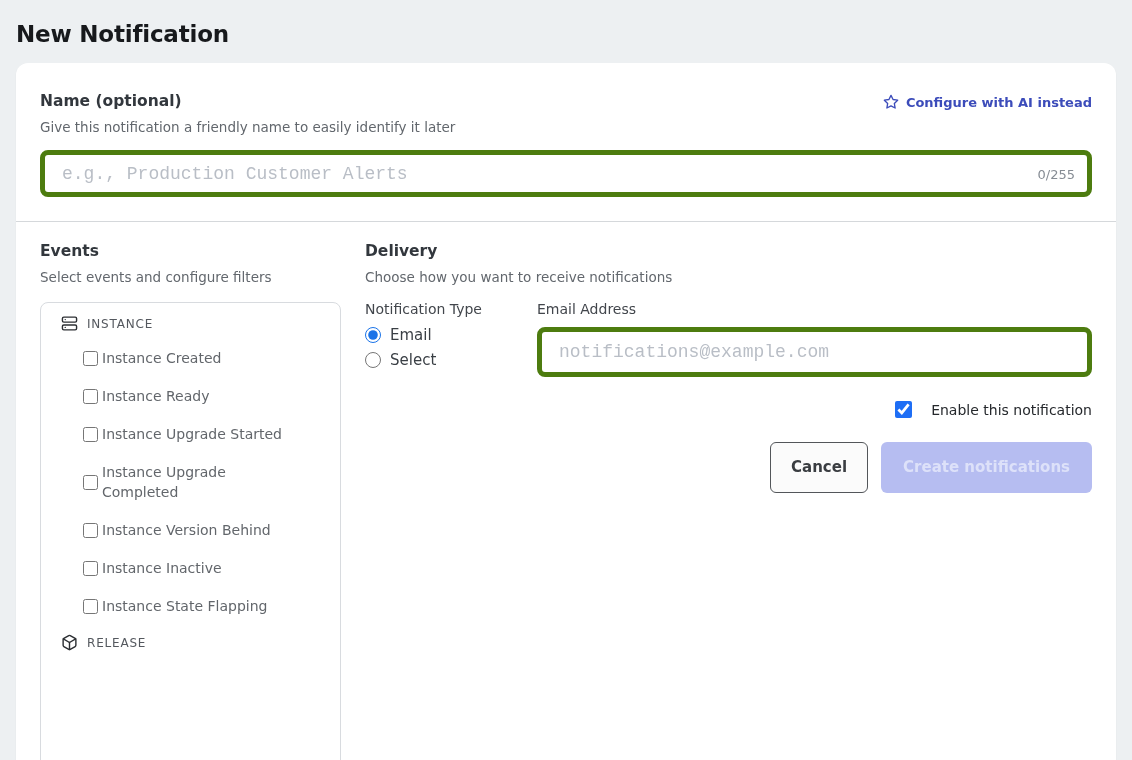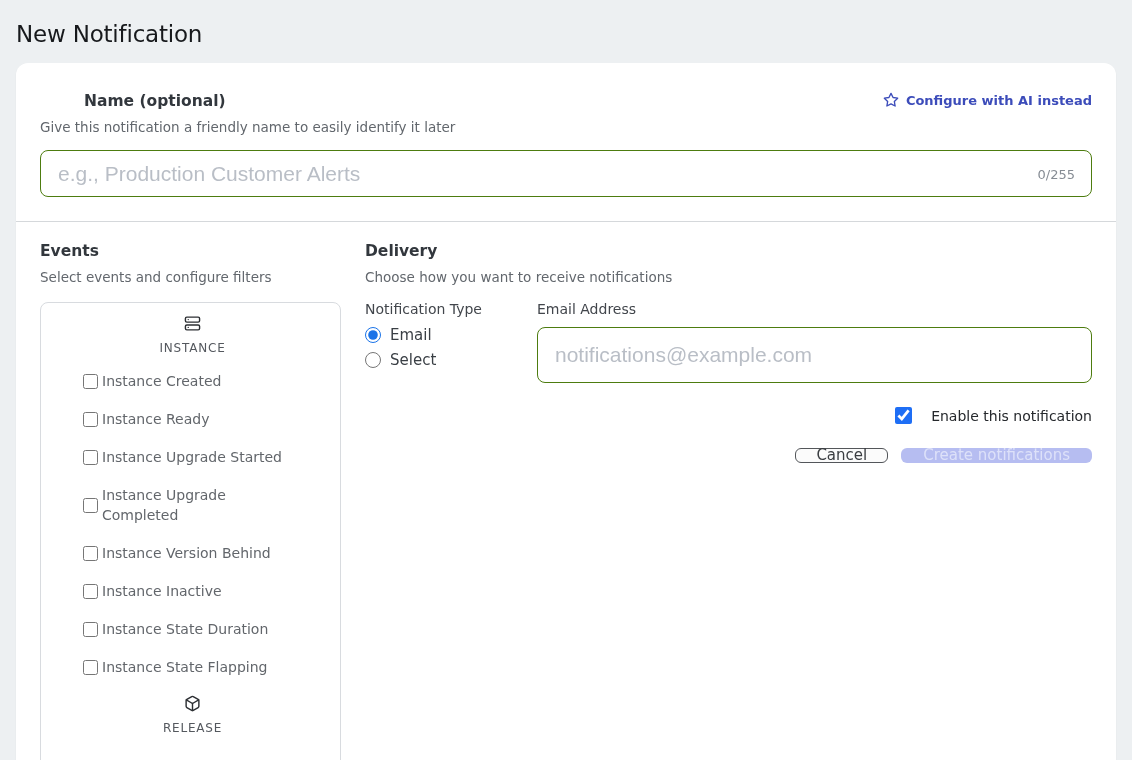--- a/index.html
+++ b/index.html
@@ -6,54 +6,54 @@
   html, body { width: 1132px; height: 760px; overflow: hidden; }
   body {
     font-family: "DejaVu Sans", "Liberation Sans", sans-serif;
     background: #edf0f2;
     color: #32373d;
   }
   .page { width: 1132px; height: 760px; overflow: hidden; position: relative; }
 
   .page-title {
     font-size: 23px;
-    font-weight: 400;
+    font-weight: 700;
     color: #17191c;
     letter-spacing: -0.2px;
     padding: 21px 16px 0 16px;
   }
 
   .card {
     background: #ffffff;
     border-radius: 12px;
     box-shadow: 0 1px 2px rgba(0,0,0,0.05);
     margin: 16px;
     width: 1100px;
     min-height: 900px;
   }
 
   
   .name-section { padding: 29px 24px 24px 24px; }
-  .name-header { display: flex; align-items: flex-start; justify-content: space-between; margin-left: 44px; }
+  .name-header { display: flex; align-items: flex-end; justify-content: space-between; }
   .section-title { font-size: 15.5px; font-weight: 700; color: #32373d; }
   .section-subtitle { font-size: 13.5px; color: #62676d; margin-top: 9px; }
   .ai-link {
     display: flex; align-items: center; gap: 7px;
     color: #3c4cba; font-size: 13px; font-weight: 600;
     cursor: pointer; white-space: nowrap;
   }
   .ai-link svg { display: block; }
 
   .input-wrap { position: relative; margin-top: 15px; }
   .text-input {
     width: 100%; height: 47px;
-    border: 1px solid #4d7c0f; border-radius: 8px;
+    border: 5px solid #4d7c0f; border-radius: 8px;
     padding: 0 66px 0 17px;
-    font-size: 21px; color: #32373d;
-    font-family: Liberation Sans, sans-serif;
+    font-size: 18px; color: #32373d;
+    font-family: Liberation Mono, monospace;
     background: #fff; outline: none;
   }
   .text-input::placeholder { color: #b9bec6; }
   .char-counter {
     position: absolute; right: 17px; top: 50%; transform: translateY(-50%);
     font-size: 13px; color: #868c94; pointer-events: none;
   }
 
   .divider { border: none; border-top: 1px solid #d5d8db; }
 
@@ -63,21 +63,21 @@
   .events-col { width: 301px; flex: 0 0 301px; }
   .events-box {
     margin-top: 17px;
     border: 1px solid #d8dbdf; border-radius: 8px;
     padding: 12px 16px;
     height: 560px;
     overflow: hidden;
   }
   .group-header {
     display: flex; align-items: center; gap: 9px;
-    margin-bottom: 16px; margin-left: 4px; flex-direction: column;
+    margin-bottom: 16px; margin-left: 4px;
   }
   .group-header svg { display: block; color: #2c2f33; }
   .group-label {
     font-size: 12px; color: #54585e; letter-spacing: 0.8px;
   }
   .event-item {
     display: flex; align-items: center; gap: 4px;
     margin-left: 26px; margin-bottom: 18px; min-height: 20px;
   }
   .event-item input[type="checkbox"] {
@@ -95,38 +95,38 @@
   .field-label { font-size: 14px; color: #42464c; }
   .radio-group { margin-top: 9px; }
   .radio-option { display: flex; align-items: center; gap: 9px; margin-bottom: 7px; }
   .radio-option input[type="radio"] {
     width: 16px; height: 16px; accent-color: #1a73e8; cursor: pointer;
   }
   .radio-option label { font-size: 15px; color: #3a3f45; cursor: pointer; }
 
   .email-col { flex: 1; }
   .email-col .input-wrap { margin-top: 10px; }
-  .email-input { padding-right: 17px; height: 56px; }
+  .email-input { padding-right: 17px; height: 50px; }
 
   .enable-row {
     display: flex; align-items: center; justify-content: flex-end; gap: 19px;
     margin-top: 24px;
   }
   .enable-row input[type="checkbox"] {
     width: 17px; height: 17px; accent-color: #1e6ef5; cursor: pointer;
   }
   .enable-label { font-size: 14px; color: #25282c; cursor: pointer; }
 
   .button-row {
     display: flex; justify-content: flex-end; gap: 13px; margin-top: 24px;
   }
   .btn {
     font-family: "DejaVu Sans", "Liberation Sans", sans-serif;
-    font-size: 15px; font-weight: 400;
-    border-radius: 6px; height: 15px; line-height: 1;
+    font-size: 15px; font-weight: 700;
+    border-radius: 6px; height: 51px; line-height: 1;
     display: inline-flex; align-items: center; justify-content: center;
     cursor: pointer;
   }
   .btn-cancel {
     background: #fbfbfb; color: #3a3d41;
     border: 1.5px solid #53565a; padding: 0 20px;
   }
   .btn-create {
     background: #b6bdf1; color: #dde1f9;
     border: none; padding: 0 22px; cursor: default;
@@ -198,24 +198,20 @@
             <input type="checkbox" style="">
             <span class="event-label">Instance Upgrade Completed</span>
           </div>
           <div class="event-item">
             <input type="checkbox" style="">
             <span class="event-label">Instance Version Behind</span>
           </div>
           <div class="event-item">
             <input type="checkbox" style="">
             <span class="event-label">Instance Inactive</span>
-          </div>
-          <div class="event-item">
-            <input type="checkbox" style="">
-            <span class="event-label">Instance State Duration</span>
           </div>
           <div class="event-item">
             <input type="checkbox" style="">
             <span class="event-label">Instance State Flapping</span>
           </div>
 
           <div class="group-header" style="margin-bottom:8px;">
             <span>
               <svg width="17" height="17" viewBox="0 0 24 24" fill="none" stroke="#2c2f33" stroke-width="2" stroke-linecap="round" stroke-linejoin="round">
                 <path d="M21 16V8a2 2 0 0 0-1-1.73l-7-4a2 2 0 0 0-2 0l-7 4A2 2 0 0 0 3 8v8a2 2 0 0 0 1 1.73l7 4a2 2 0 0 0 2 0l7-4A2 2 0 0 0 21 16z"></path>

